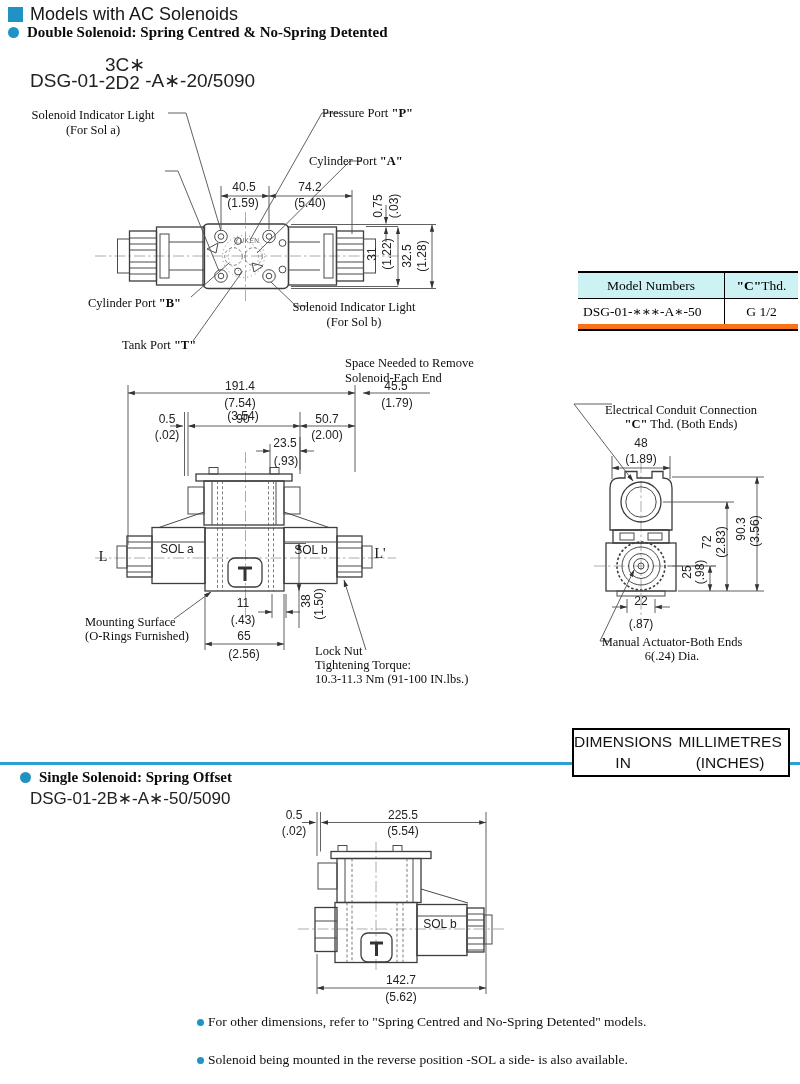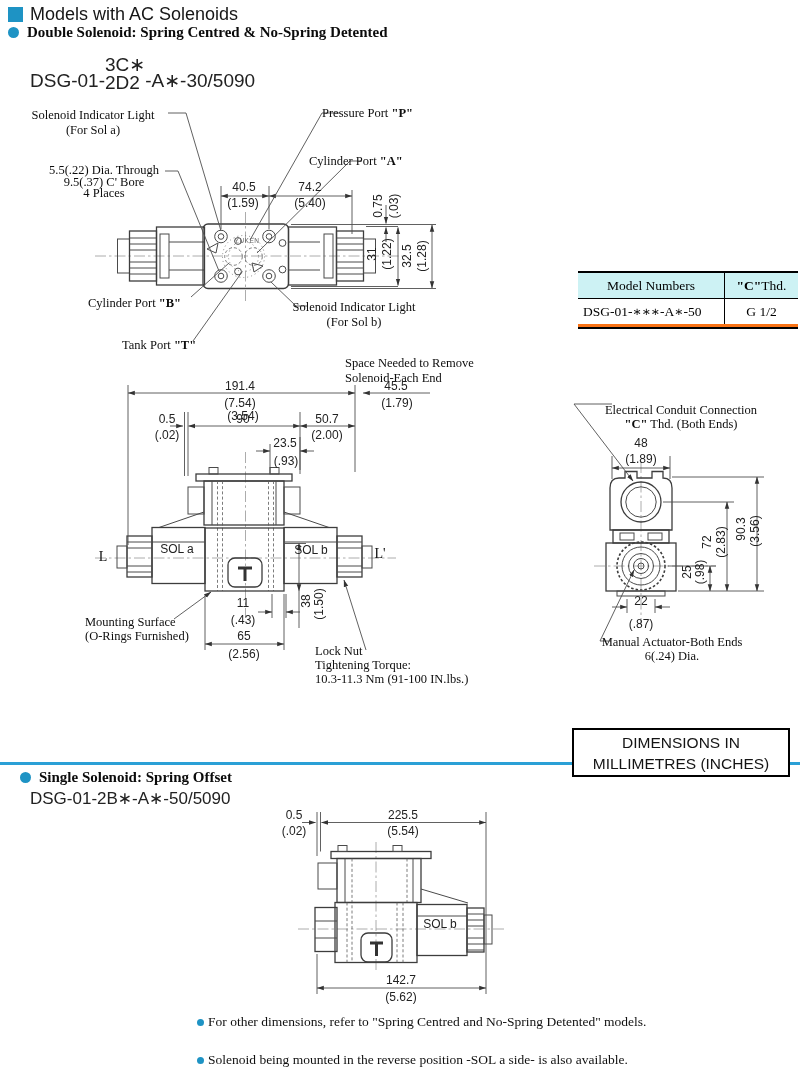--- a/index.html
+++ b/index.html
@@ -19,29 +19,29 @@
   .model{font:19px "Liberation Sans",sans-serif;color:#222;display:flex;align-items:flex-end}
   .stack{display:inline-block;font-size:19px;line-height:.95;text-align:left}
   .sq{position:absolute;left:8px;top:7px;width:15px;height:15px;background:#1e93c4}
   .blt{position:absolute;width:11px;height:11px;border-radius:50%;background:#1e93c4}
   .nblt{position:absolute;width:7px;height:7px;border-radius:50%;background:#1e93c4}
   #mtable{position:absolute;left:578px;top:271px;width:220px;
           border-top:2.5px solid #000;border-bottom:2.5px solid #000;
           font:13.5px "Liberation Serif","DejaVu Serif",serif;color:#000000}
   .trow{display:flex;align-items:center;height:25px}
   .trow.hd{background:#cdf2f4;border-bottom:1px solid #000}
-  .trow.r1{border-bottom:3px solid #f97316}
+  .trow.r1{border-bottom:5px solid #f97316}
   .c1{width:146px;border-right:1px solid #000;height:100%;display:flex;align-items:center}
   .c2{flex:1;height:100%;display:flex;align-items:center;justify-content:center}
   .c1.ctr{justify-content:center}
   .c1.lft{padding-left:5px;width:141px}
   #divider{position:absolute;left:0;top:762px;width:800px;height:3px;background:#2aa0d6}
   #dimbox{position:absolute;left:572px;top:728px;width:214px;height:45px;background:#fff;
-          border:2px solid #000;display:flex;flex-direction:column;align-items:center;
-          justify-content:flex-end;font:15.5px "Liberation Sans",sans-serif;color:#141414;
+          border:2px solid #000;display:flex;flex-direction:row;align-items:center;
+          justify-content:center;font:15.5px "Liberation Sans",sans-serif;color:#141414;
           line-height:1.35;z-index:5;text-align:center}
   .note{position:absolute;width:440px;font:13.5px "Liberation Serif","DejaVu Serif",serif;
         color:#101010;line-height:1.3}
   .note.j{text-align:justify}
 </style>
 </head>
 <body>
 
 <div id="page">
 
@@ -232,34 +232,29 @@
 <div class="sq"></div>
 <div class="tl hdr" style="left:30px;top:4px">Models with AC Solenoids</div>
 <div class="blt" style="left:8px;top:27px"></div>
 <div class="tl sect" style="left:27px;top:24px">Double Solenoid: Spring Centred &amp; No-Spring Detented</div>
 <div class="tl model" style="left:30px;top:56px">
   <span>DSG-01-</span>
       <span class="stack">
         <div>3C∗</div>
         <div>2D2</div>
       </span>
-      <span>-A∗-30/5090</span>
+      <span>-A∗-20/5090</span>
 </div>
 
 <div class="t ser" style="left:93px;top:123px;text-align:center;line-height:15px">
   <div>Solenoid Indicator Light</div>
       <div>(For Sol a)</div>
 </div>
 <div class="tl ser" style="left:322px;top:106px"><span>Pressure Port </span><b>"P"</b></div>
 <div class="tl ser" style="left:309px;top:154px"><span>Cylinder Port </span><b>"A"</b></div>
-<div class="t ser" style="left:104px;top:182px;text-align:center;line-height:11.5px">
-  <div>5.5(.22) Dia. Through</div>
-      <div>9.5(.37) C' Bore</div>
-      <div>4 Places</div>
-</div>
 <div class="tl ser" style="left:88px;top:296px"><span>Cylinder Port </span><b>"B"</b></div>
 <div class="tl ser" style="left:122px;top:338px"><span>Tank Port </span><b>"T"</b></div>
 <div class="t ser" style="left:354px;top:315px;text-align:center;line-height:15px">
   <div>Solenoid Indicator Light</div>
       <div>(For Sol b)</div>
 </div>
 <div class="t brand" style="left:247px;top:240px">YUKEN</div>
 <div class="t dim" style="left:244px;top:187px">40.5</div>
 <div class="t dim" style="left:243px;top:203px">(1.59)</div>
 <div class="t dim" style="left:310px;top:187px">74.2</div>

